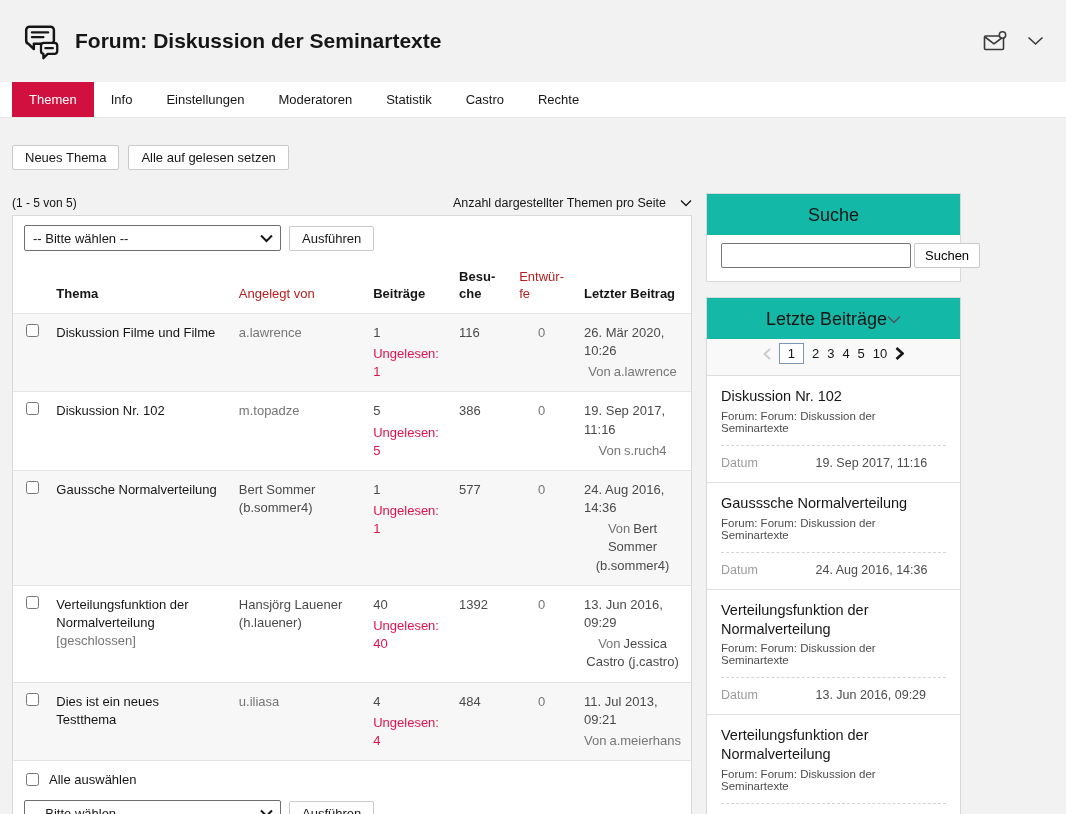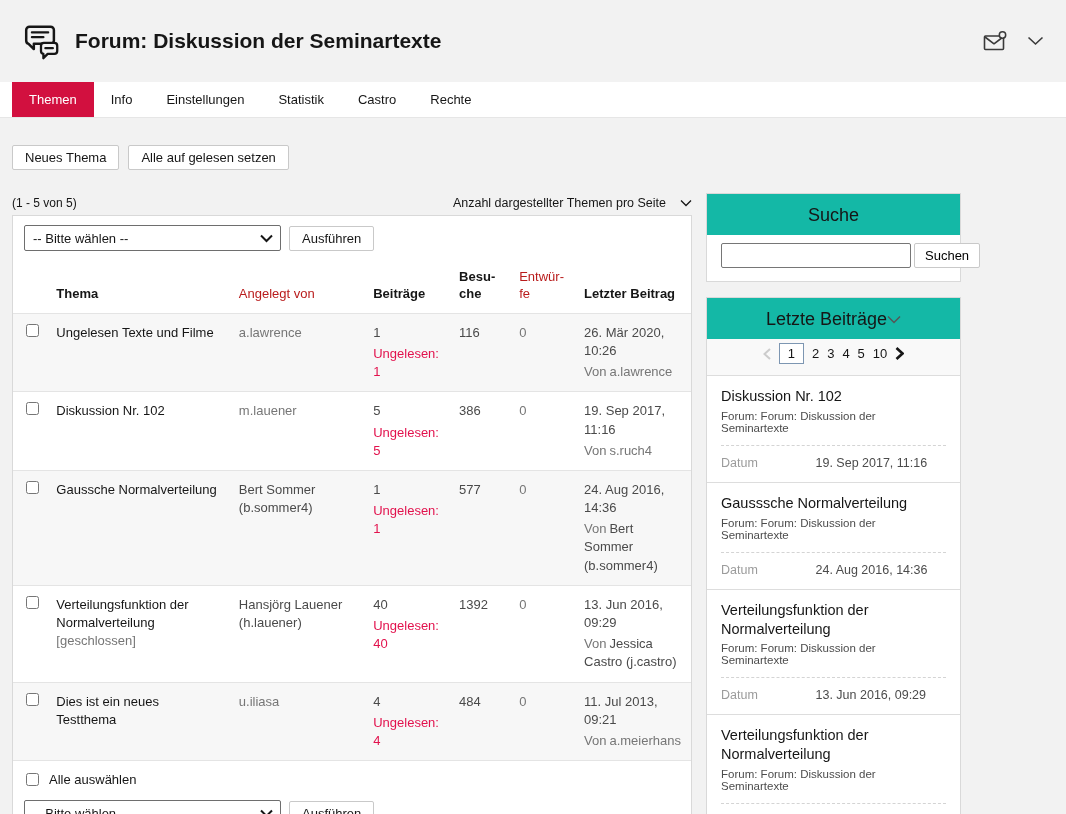--- a/index.html
+++ b/index.html
@@ -48,21 +48,21 @@
   tbody tr:nth-child(odd) { background:#f7f7f7; }
   td { padding:10px; vertical-align:top; line-height:1.4; }
   .c-cb { width:34px; padding:10px 6px 10px 13px; }
   .c-thema { width:208px; }
   .c-author { width:154px; }
   .c-posts { width:86px; }
   .c-visits { width:62px; }
   .c-drafts { width:64px; }
   .topic-link { color:#161616; cursor:pointer; }
   .topic-status { color:#767676; }
-  .author, .von, .c-drafts { color:#767676; }
+  .author, .von, .c-drafts { color:#767676;text-align:center; }
   .author.linked, .von-name.linked { color:#4a4a4a; }
   .num, .c-visits, .date { color:#4a4a4a; }
   .unread { display:block; color:var(--unread-text); margin-top:3px; cursor:pointer; }
   .von { margin-top:3px; }
   .von-prefix { margin-right:3px; }
   .t-footer { border-top:1px solid #e4e4e4; padding:11px 12px 9px 13px; display:flex; align-items:center; gap:10px; font-size:13px; }
   .t-toolbar.bottom { padding:4px 11px 13px; }
   .range-bottom { font-size:12px; margin:7px 0 0 2px; }
   
   .sidebar { width:255px; flex:0 0 auto; padding-top:75px; }
@@ -108,20 +108,21 @@
         <path d="M1.5 1.5 L8.5 8 L15.5 1.5" stroke="#3a3a3a" stroke-width="1.6"></path>
       </svg>
     </span>
   </div>
 </div>
 
 <div class="tabbar">
   <div class="tab active">Themen</div>
   <div class="tab">Info</div>
   <div class="tab">Einstellungen</div>
+  <div class="tab">Moderatoren</div>
   <div class="tab">Statistik</div>
   <div class="tab">Castro</div>
   <div class="tab">Rechte</div>
 </div>
 
 <div class="layout">
   <div class="main">
 
     <div class="btn-row">
       <button class="btn">Neues Thema</button>
@@ -172,40 +173,40 @@
 che</th>
             <th class="muted">Entwür-
 fe</th>
             <th class="sortable">Letzter Beitrag</th>
           </tr>
         </thead>
         <tbody>
 
           <tr>
             <td class="c-cb"><input type="checkbox" style=""></td>
-            <td class="c-thema"><span class="topic-link">Ungelesen Texte und Filme</span>
+            <td class="c-thema"><span class="topic-link">Diskussion Filme und Filme</span>
               <div class="topic-status"></div></td>
             <td class="c-author"><span class="author">a.lawrence</span></td>
             <td class="c-posts">
                 <div class="num">1</div>
               <span class="unread">Ungelesen: 1</span>
               </td>
             <td class="c-visits">116</td>
             <td class="c-drafts">0</td>
             <td class="c-last">
                 <div class="date">26. Mär 2020, 10:26</div>
               <div class="von"><span class="von-prefix">Von</span><span class="von-name">a.lawrence</span></div>
               </td>
           </tr>
 
           <tr>
             <td class="c-cb"><input type="checkbox" style=""></td>
             <td class="c-thema"><span class="topic-link">Diskussion Nr. 102</span>
               <div class="topic-status"></div></td>
-            <td class="c-author"><span class="author">m.lauener</span></td>
+            <td class="c-author"><span class="author">m.topadze</span></td>
             <td class="c-posts">
                 <div class="num">5</div>
               <span class="unread">Ungelesen: 5</span>
               </td>
             <td class="c-visits">386</td>
             <td class="c-drafts">0</td>
             <td class="c-last">
                 <div class="date">19. Sep 2017, 11:16</div>
               <div class="von"><span class="von-prefix">Von</span><span class="von-name">s.ruch4</span></div>
               </td>

